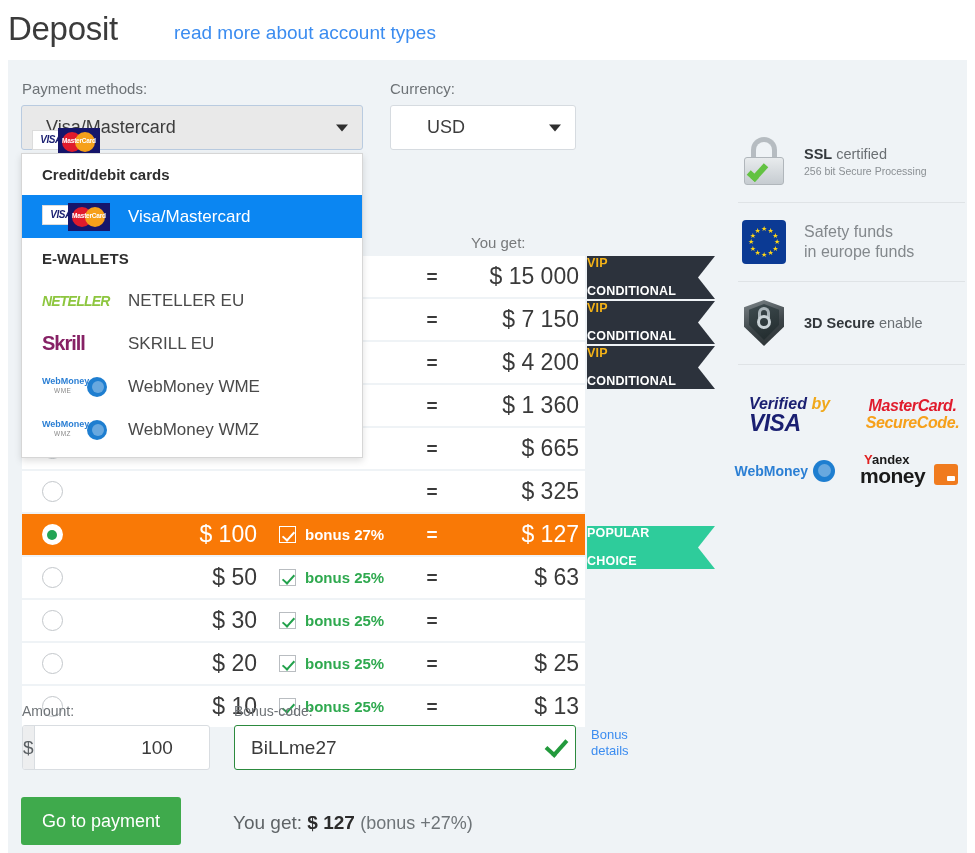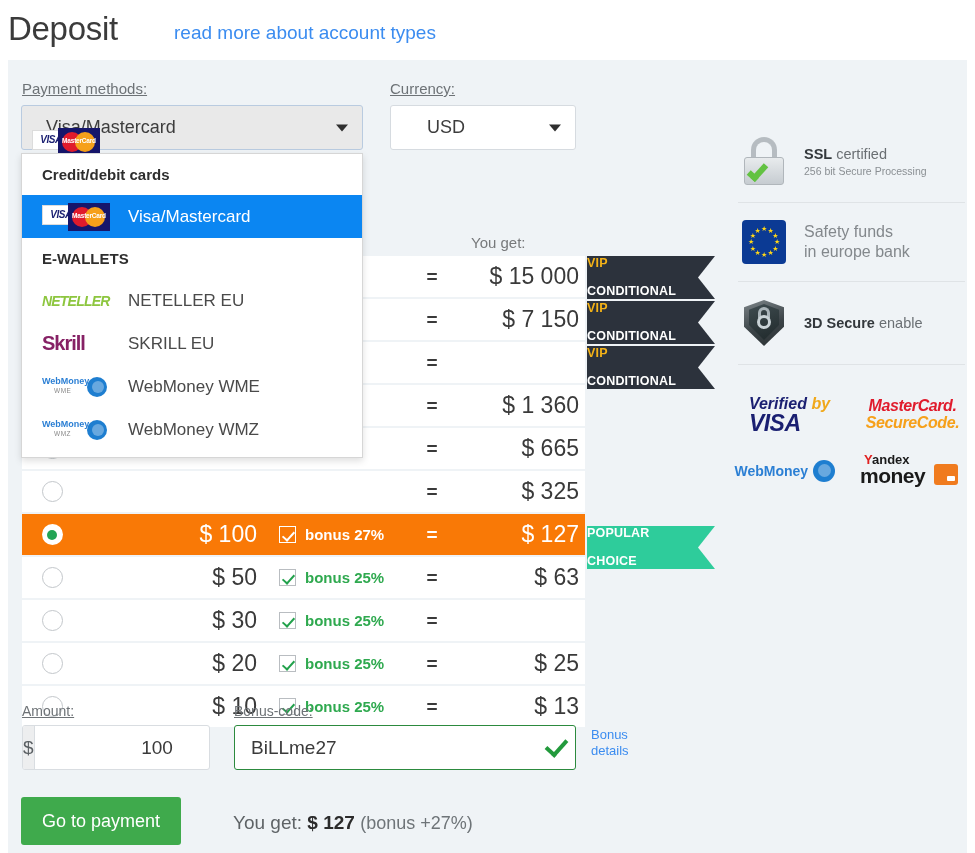--- a/index.html
+++ b/index.html
@@ -29,21 +29,21 @@
 
   
   .panel {
     position: absolute; left: 8px; top: 60px;
     width: 959px; height: 793px;
     background: #eff3f6;
   }
 
   
   .field-label {
-    position: absolute; font-size: 15px; color: #6d7276; font-weight: 400; text-decoration: underline;
+    position: absolute; font-size: 15px; color: #6d7276; font-weight: 400;
   }
   .lbl-payment { left: 14px; top: 20px; }
   .lbl-currency { left: 382px; top: 20px; }
 
   
   .pm-select {
     position: absolute; left: 13px; top: 45px;
     width: 342px; height: 45px;
     background: #e9e9e9;
     border: 1px solid #b9cbe0;
@@ -404,20 +404,21 @@
           <span class="rl">CONDITIONAL</span>
           <span class="ribbon-notch"></span>
         </div>
         <div class="row">
           <div class="c-radio">
             <span class="radio"></span>
           </div>
           <div class="c-amount"></div>
           <div class="c-bonus"></div>
           <div class="c-eq">=</div>
+          <div class="c-get">$ 4 200</div>
         </div>
         <div class="ribbon ribbon-vip" style="top: 90px;">
           <span class="rl rl1">VIP</span>
           <span class="rl">CONDITIONAL</span>
           <span class="ribbon-notch"></span>
         </div>
         <div class="row">
           <div class="c-radio">
             <span class="radio"></span>
           </div>
@@ -558,21 +559,21 @@
             <span class="star" style="left: 25.5px; top: 29.2583px;">★</span>
             <span class="star" style="left: 19px; top: 31px;">★</span>
             <span class="star" style="left: 12.5px; top: 29.2583px;">★</span>
             <span class="star" style="left: 7.74167px; top: 24.5px;">★</span>
             <span class="star" style="left: 6px; top: 18px;">★</span>
             <span class="star" style="left: 7.74167px; top: 11.5px;">★</span>
             <span class="star" style="left: 12.5px; top: 6.74167px;">★</span>
           </span>
         <span class="side-txt">
           <div class="side-t-euro">Safety funds</div>
-          <div class="side-t-euro">in europe bank</div>
+          <div class="side-t-euro">in europe funds</div>
         </span>
       </div>
       <div class="side-sep"></div>
 
       <div class="side-item">
         <span class="ic-shield">
           <span class="sh"></span>
             <span class="sh2"></span>
             <span class="arc"></span>
             <span class="ring"></span>

